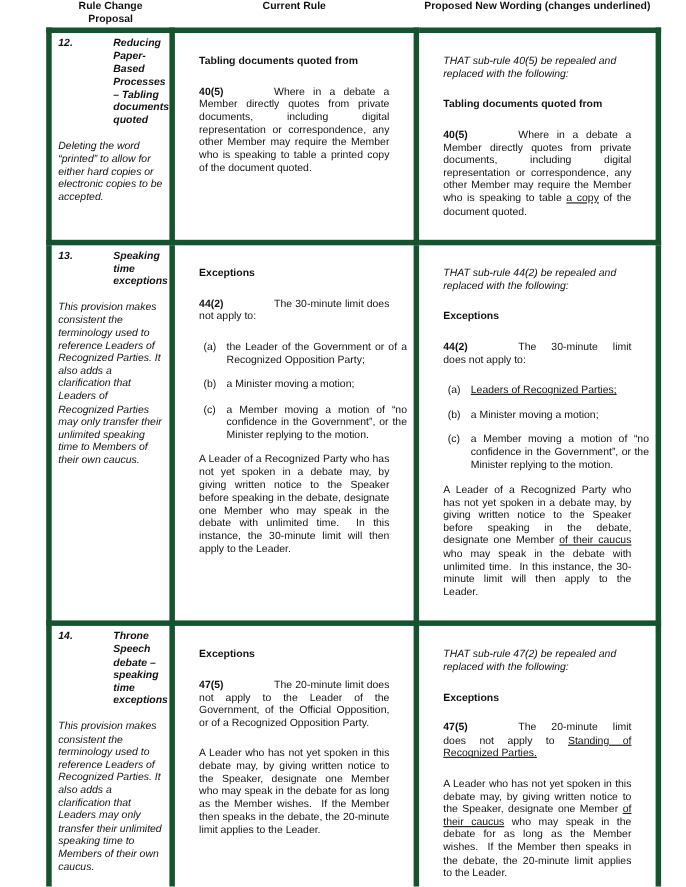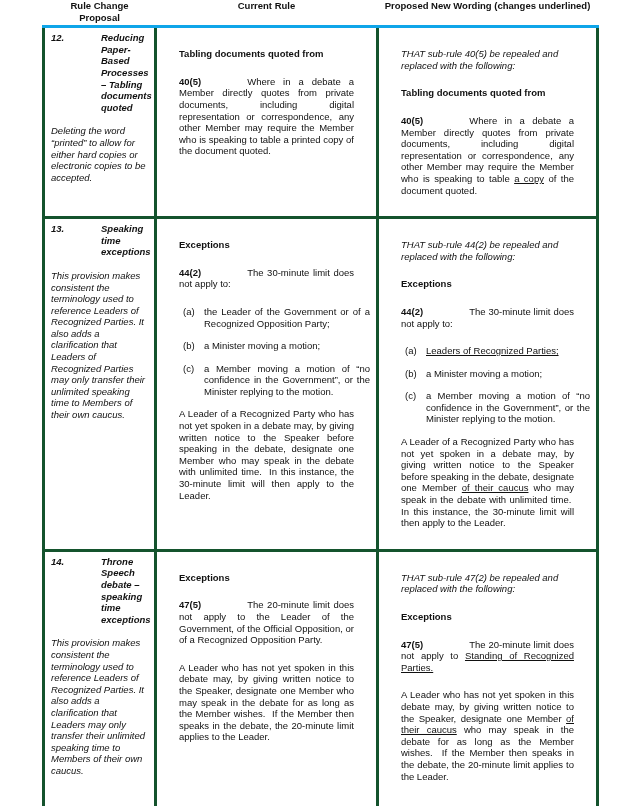--- a/index.html
+++ b/index.html
@@ -22,31 +22,31 @@
     table-layout: fixed;
     margin-left: 42px;
     width: 554px;
     font-size: 9.5px; line-height: 11.6px;
   }
   col.c1 { width: 112px; }
   col.c2 { width: 222px; }
   col.c3 { width: 220px; }
 
   thead th {
-    border: none; border-bottom: 3px solid #0ea5e9;
+    border: none; border-bottom: 3px solid #737373;
     font-size: 9.5px; font-weight: bold;
     vertical-align: top; text-align: center;
     padding: 0 0 2px 0;
   }
   thead th .th-inner { display: inline-block; }
   thead th.h1 .th-inner { max-width: 78px; }
   thead th.h3 .th-inner { max-width: 210px; }
 
   tbody td {
-    border: 3px solid #14532d;
+    border: 5px solid #14532d;
     vertical-align: top;
     padding: 4px 6px 4px 6px;
   }
   tr.r12 { height: 142px; }
   tr.r13 { height: 271px; }
   tr.r14 { height: 267px; }
 
   
   .proposal-cell { font-style: italic; }
   .prop-head { display: flex; font-weight: bold; }

